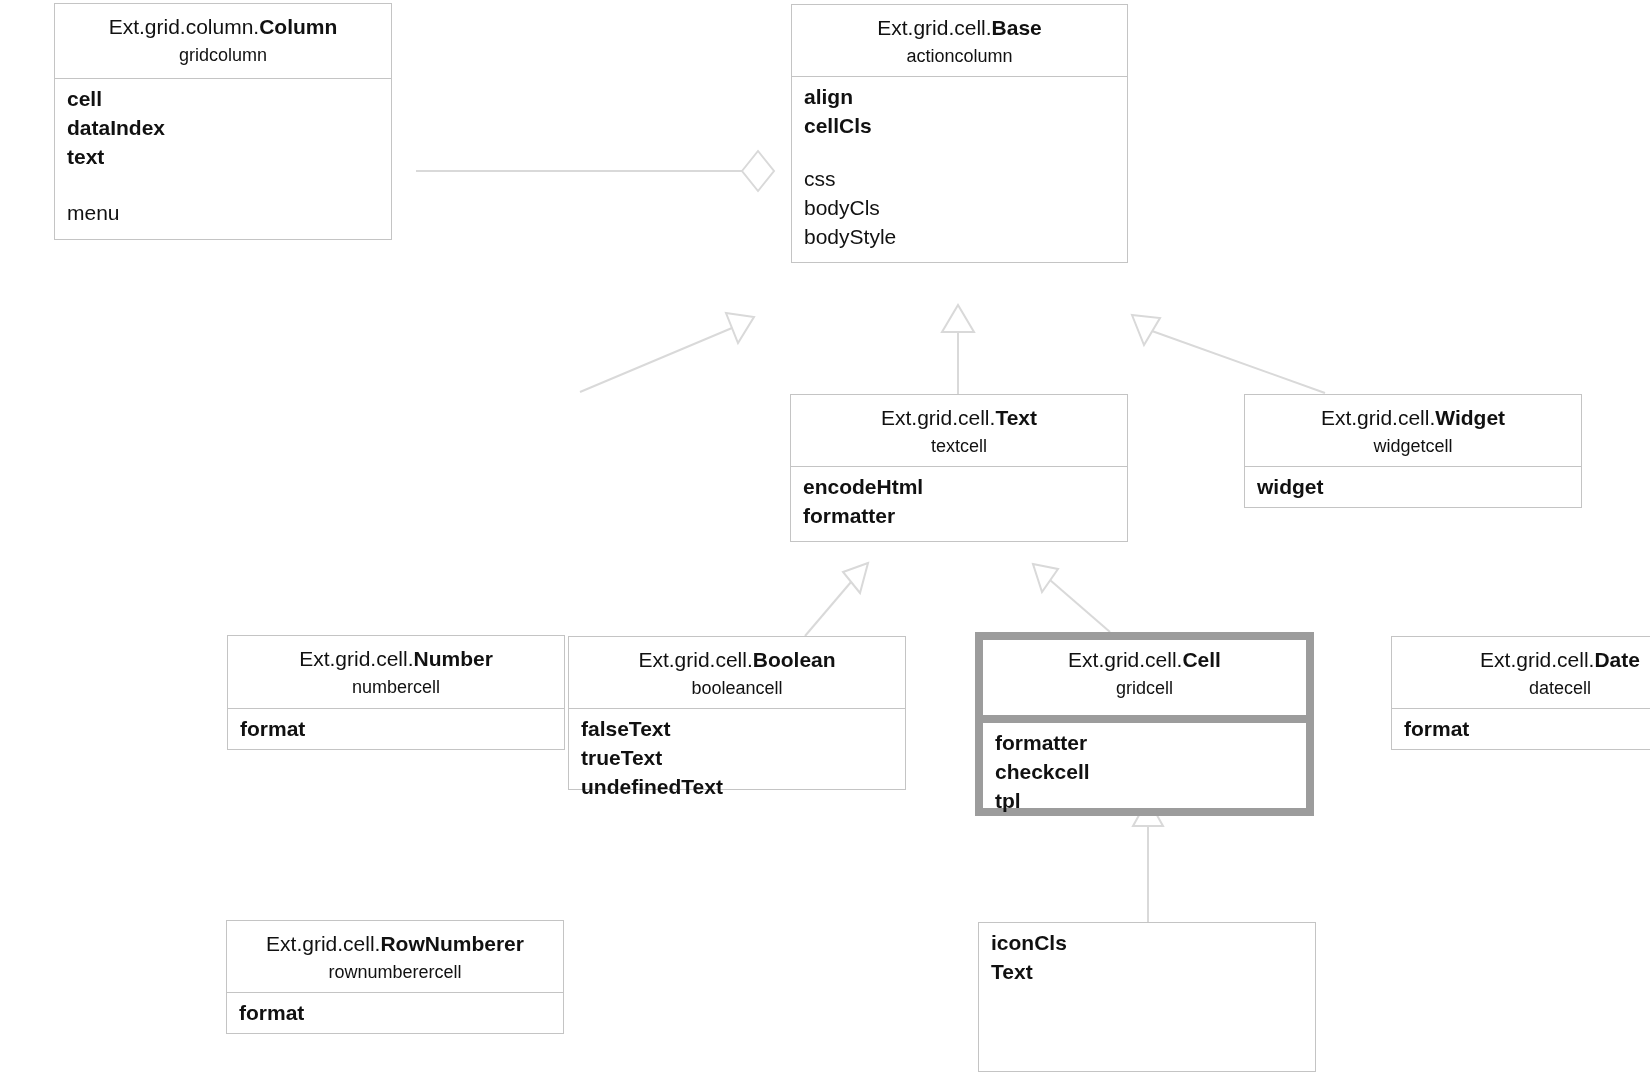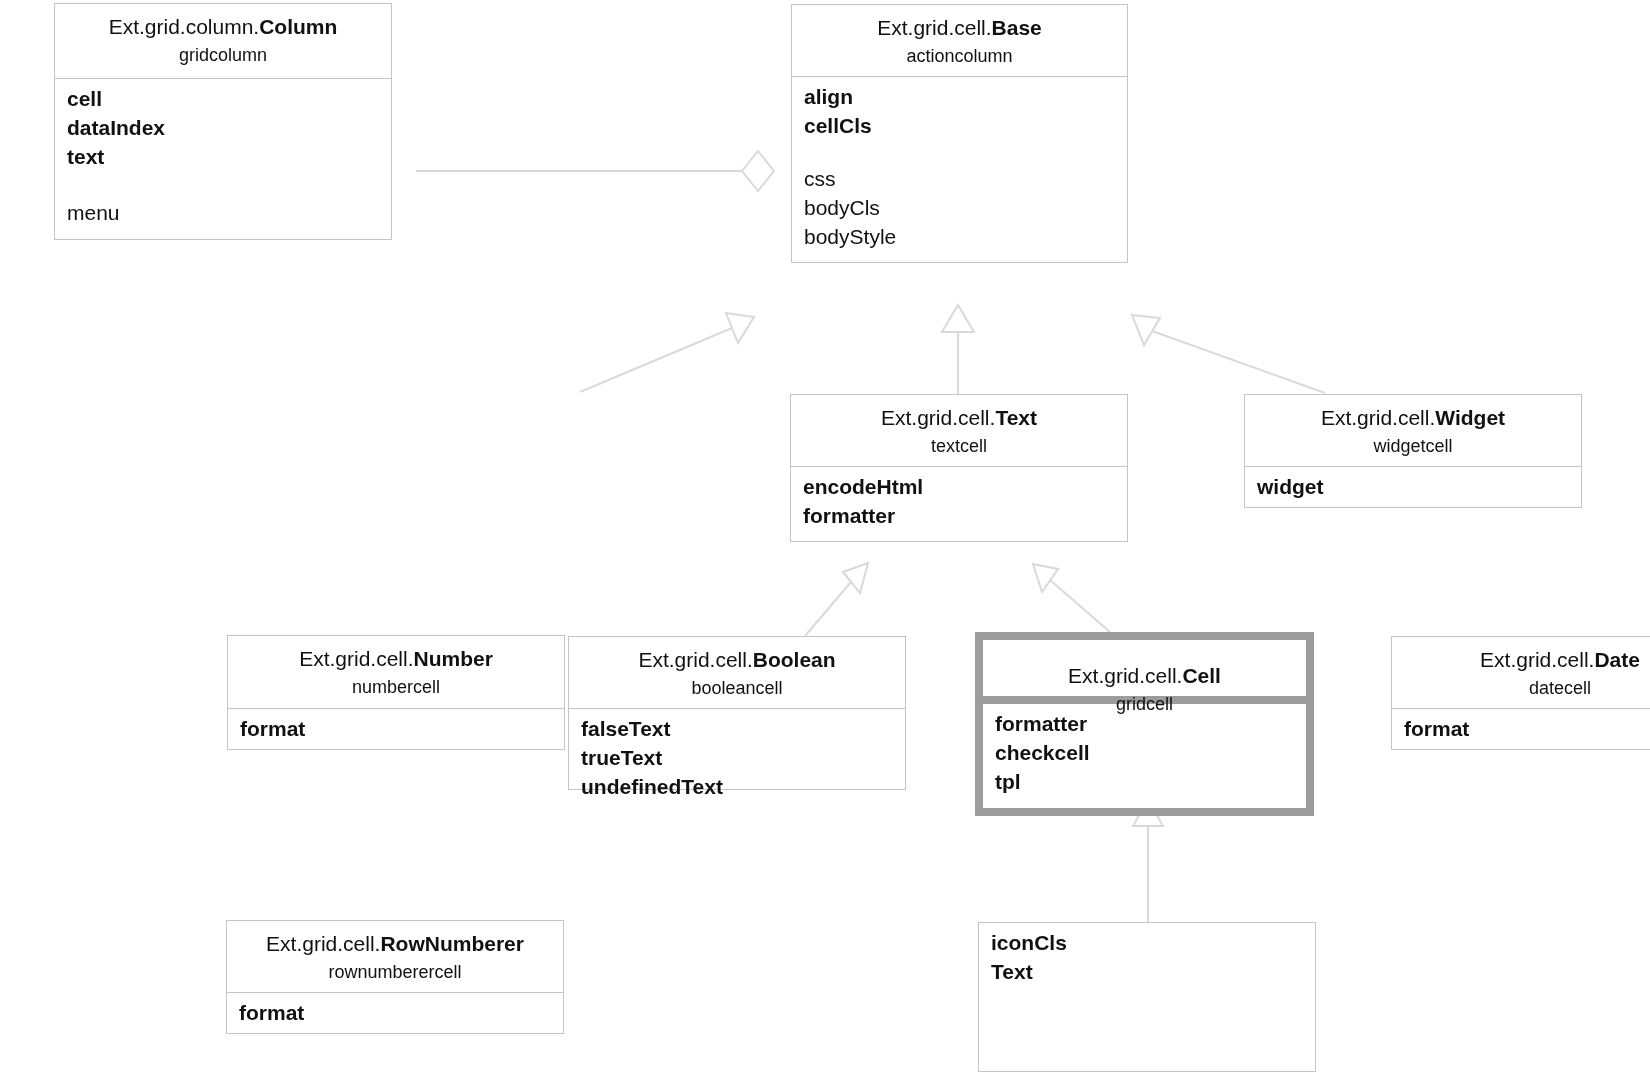--- a/index.html
+++ b/index.html
@@ -135,21 +135,21 @@
       <div class="a">booleancell</div>
     </div>
     <div class="bd">
       <div class="p b">falseText</div>
       <div class="p b">trueText</div>
       <div class="p b">undefinedText</div>
     </div>
   </div>
 
   <div class="cls hl" style="left:927px;top:632px;width:339px;height:184px">
-    <div class="hd" style="height:64px;padding-top:22px">
+    <div class="hd" style="height:83px;padding-top:6px">
       <div class="t"><span>Ext.grid.cell.</span><span class="b">Cell</span></div>
       <div class="a">gridcell</div>
     </div>
     <div class="bd">
       <div class="p b">formatter</div>
       <div class="p b">checkcell</div>
       <div class="p b">tpl</div>
     </div>
   </div>
 

